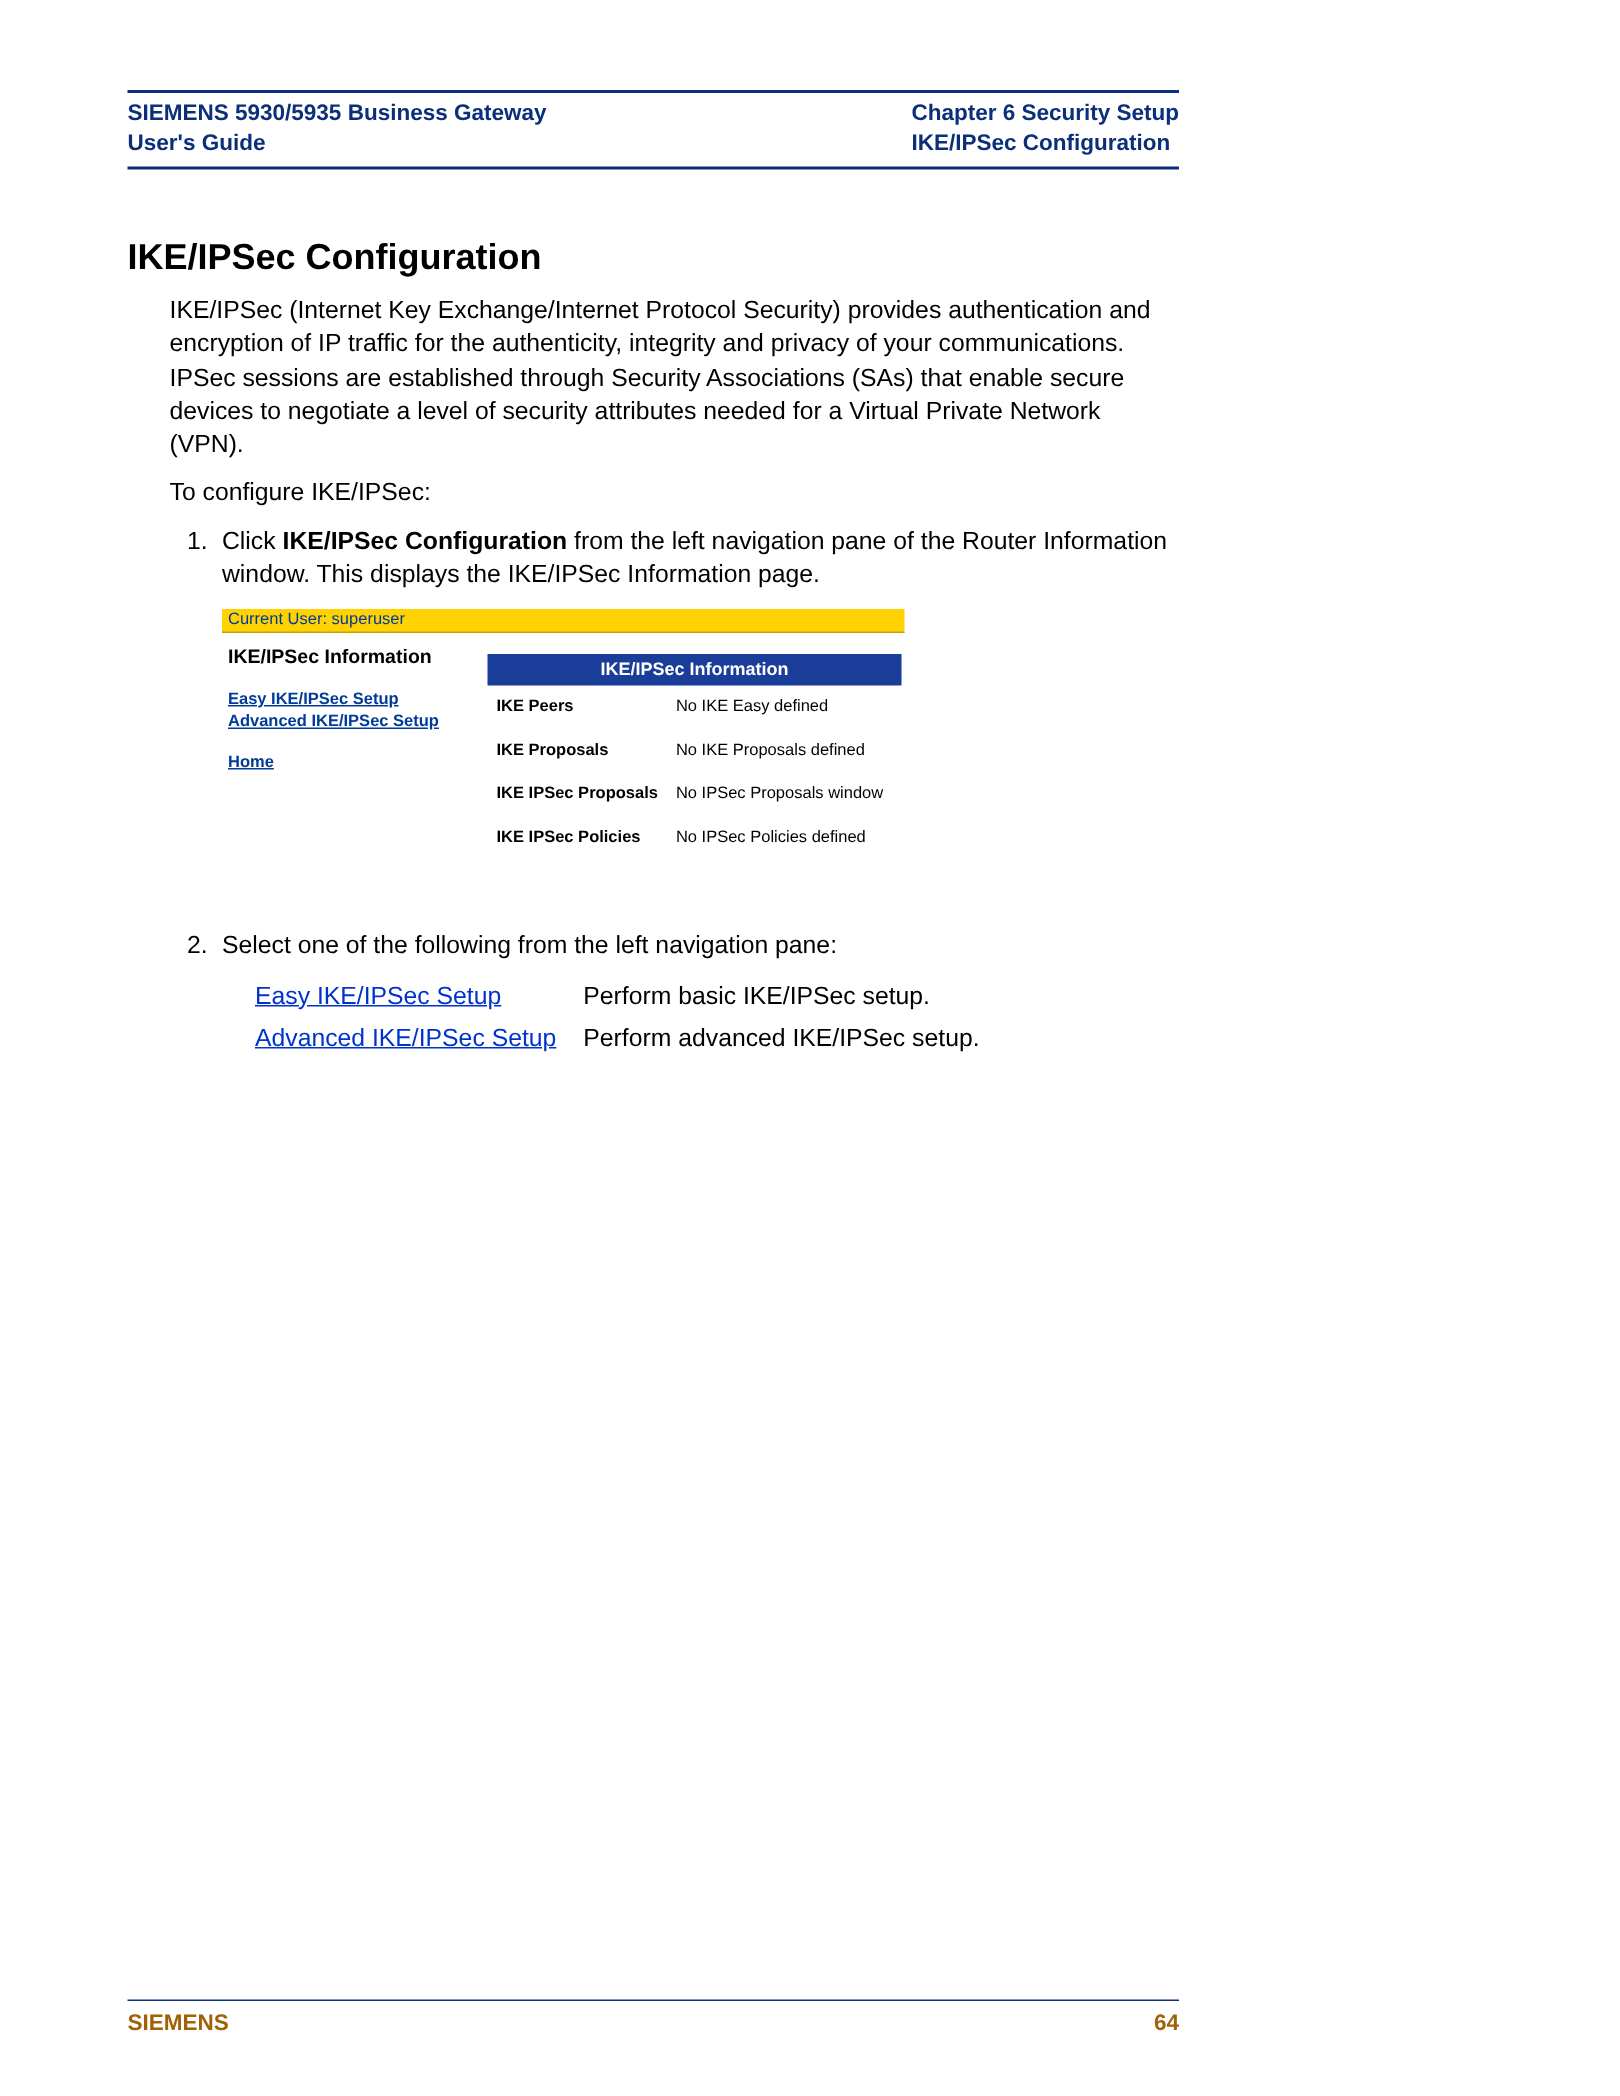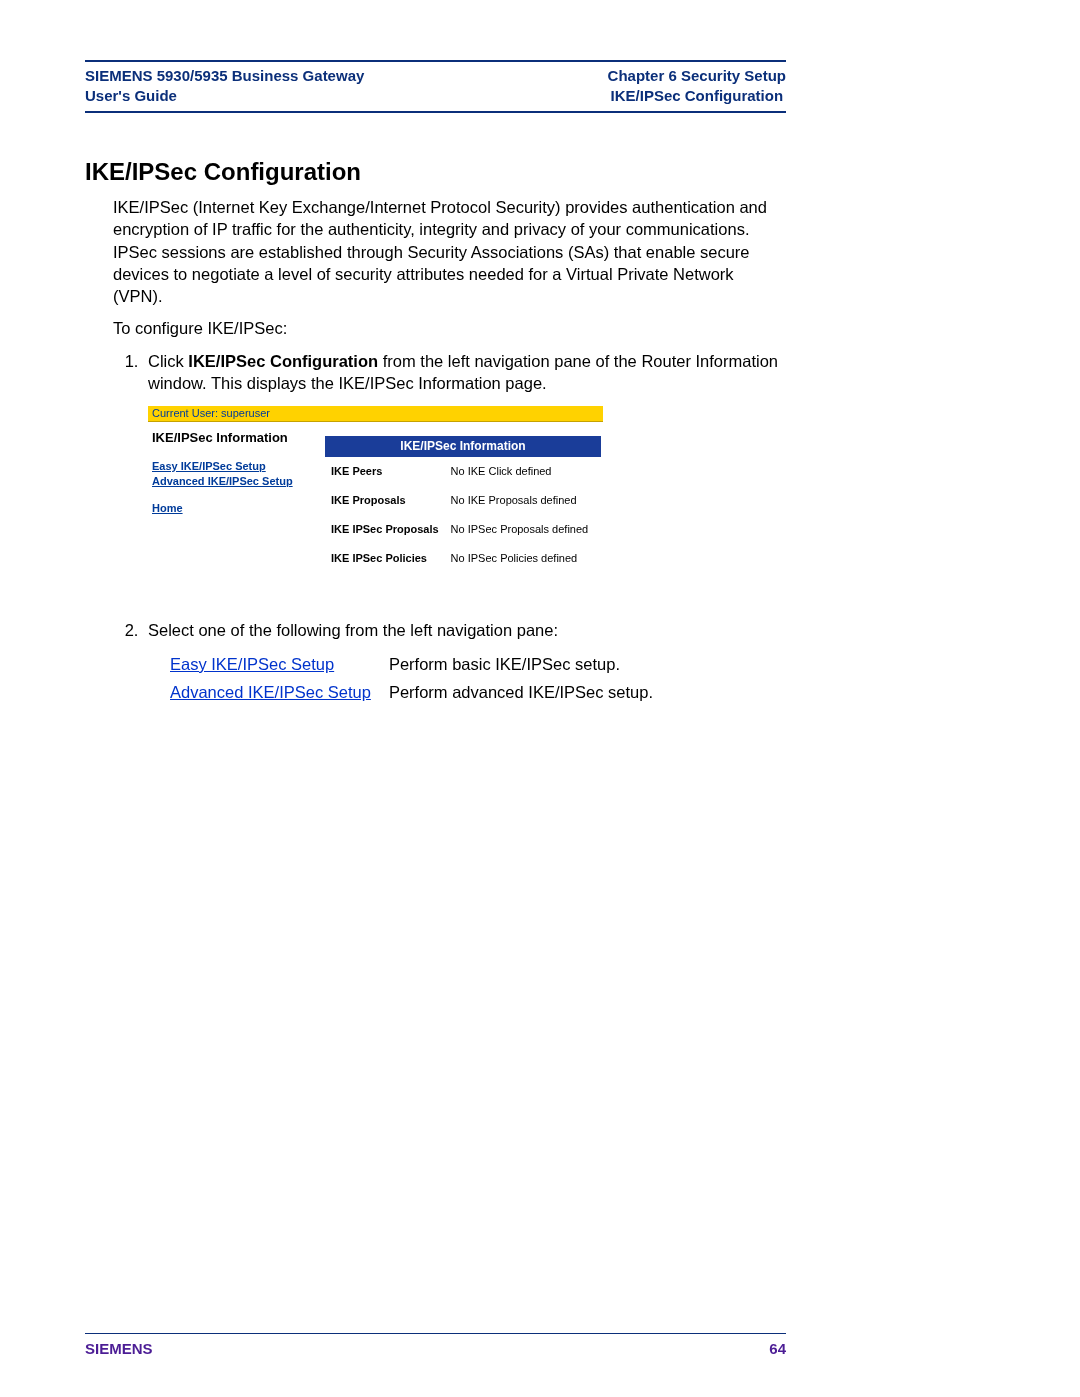--- a/index.html
+++ b/index.html
@@ -21,21 +21,21 @@
     border-bottom: 2px solid #0b2f7a;
     padding: 4px 0 6px 0;
     display: flex;
     justify-content: space-between;
     color: #0b2f7a;
     font-weight: bold;
     font-size: 15px;
     line-height: 1.3;
   }
   .header-block .right {
-    text-align: center;
+    text-align: left;
   }
   h1.title {
     font-size: 24px;
     font-weight: bold;
     margin: 45px 0 10px 0;
   }
   .body-indent {
     margin-left: 28px;
     font-size: 16.5px;
     line-height: 1.35;
@@ -148,21 +148,21 @@
 
   .footer {
     position: absolute;
     left: 85px;
     right: 85px;
     bottom: 40px;
     border-top: 1.5px solid #0b2f7a;
     padding-top: 6px;
     display: flex;
     justify-content: space-between;
-    color: #4c1d95;
+    color: #a16207;
     font-weight: bold;
     font-size: 15px;
   }
 </style>
 </head>
 <body>
 
 <div class="page">
 
   <div class="header-block">
@@ -196,29 +196,29 @@
               <span class="elink home">Home</span>
             </div>
             <div class="embed-right">
               <table class="info-table">
                 <tbody>
                     <tr>
                       <th colspan="2">IKE/IPSec Information</th>
                     </tr>
                 <tr>
                   <td class="label">IKE Peers</td>
-                  <td class="val">No IKE Click defined</td>
+                  <td class="val">No IKE Easy defined</td>
                 </tr>
                 <tr>
                   <td class="label">IKE Proposals</td>
                   <td class="val">No IKE Proposals defined</td>
                 </tr>
                 <tr>
                   <td class="label">IKE IPSec Proposals</td>
-                  <td class="val">No IPSec Proposals defined</td>
+                  <td class="val">No IPSec Proposals window</td>
                 </tr>
                 <tr>
                   <td class="label">IKE IPSec Policies</td>
                   <td class="val">No IPSec Policies defined</td>
                 </tr>
               </tbody>
                 </table>
             </div>
           </div>
         </div>

